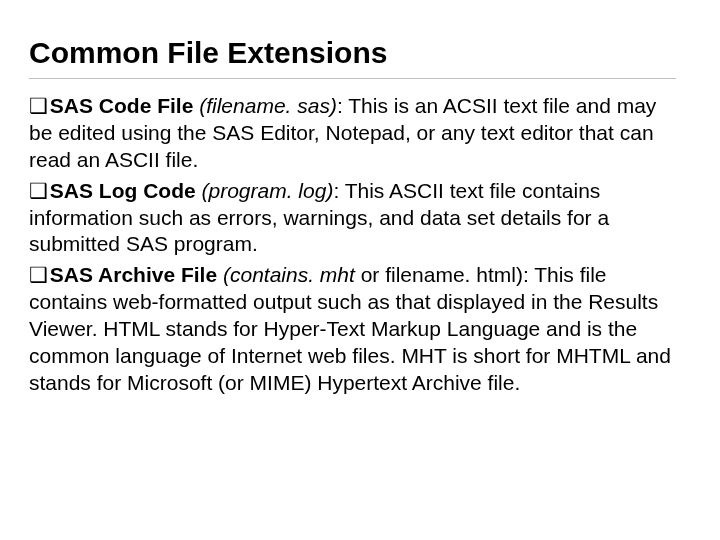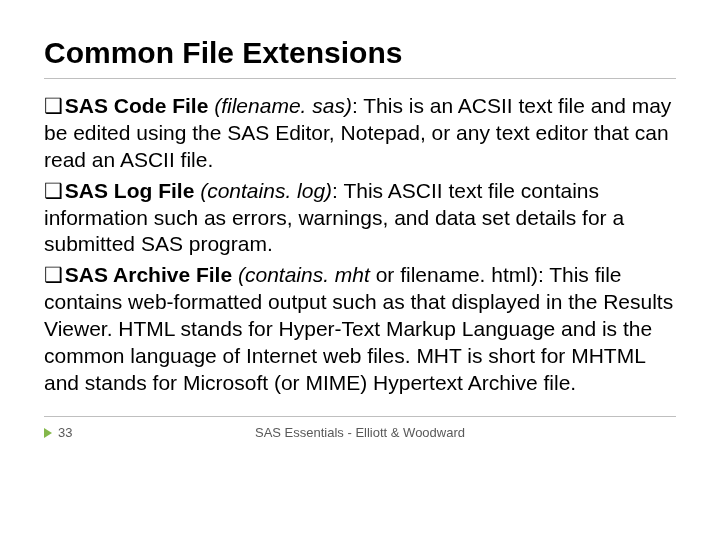--- a/index.html
+++ b/index.html
@@ -1,17 +1,17 @@
 <!DOCTYPE html>
 <html><head>
 <meta charset="utf-8">
 <style>
   * { margin: 0; padding: 0; box-sizing: border-box; }
   html, body { width: 720px; height: 540px; background: #fff; font-family: Arial, Helvetica, sans-serif; color: #000; }
-  .slide { width: 720px; height: 472px; position: relative; padding: 36px 44px 0 44px; }
+  .slide { width: 720px; height: 472px; position: relative; padding: 36px 44px 0 29px; }
   h1.title { font-size: 30px; font-weight: 700; color: #000; margin-bottom: 8px; }
   .rule { border: none; border-top: 1px solid #bfbfbf; margin-bottom: 14px; }
   .body { font-size: 21px; line-height: 1.28; }
   .item { margin-bottom: 4px; }
   .bullet { font-family: Arial, sans-serif; font-size: 21px; margin-right: 2px; }
   .b { font-weight: 700; }
   .i { font-style: italic; }
   .footer { position: absolute; left: 0; right: 0; bottom: 26px; height: 20px; }
   .footer-rule { position: absolute; left: 44px; right: 44px; top: -10px; border: none; border-top: 1px solid #bfbfbf; }
   .page-arrow { position: absolute; left: 44px; top: 2px; width: 0; height: 0; border-top: 5px solid transparent; border-bottom: 5px solid transparent; border-left: 8px solid #84b84b; }
@@ -26,30 +26,24 @@
   <hr class="rule">
 
   <div class="body">
 
     <div class="item">
       <span class="bullet">❑</span><span class="b">SAS Code File</span>
       <span class="i">(filename. sas)</span><span>: This is an ACSII text file and may be edited using the SAS Editor, Notepad, or any text editor that can read an ASCII file.</span>
     </div>
 
     <div class="item">
-      <span class="bullet">❑</span><span class="b">SAS Log File</span>
-      <span class="i">(contains. log)</span><span>: This ASCII text file contains information such as errors, warnings, and data set details for a submitted SAS program.</span>
+      <span class="bullet">❑</span><span class="b">SAS Log Code</span>
+      <span class="i">(program. log)</span><span>: This ASCII text file contains information such as errors, warnings, and data set details for a submitted SAS program.</span>
     </div>
 
     <div class="item">
       <span class="bullet">❑</span><span class="b">SAS Archive File</span>
       <span class="i">(contains. mht</span><span> or filename. html): This file contains web-formatted output such as that displayed in the Results Viewer. HTML stands for Hyper-Text Markup Language and is the common language of Internet web files. MHT is short for MHTML and stands for Microsoft (or MIME) Hypertext Archive file.</span>
     </div>
 
   </div>
 
-  <div class="footer">
-    <hr class="footer-rule">
-    <div class="page-arrow"></div>
-    <div class="page-num">33</div>
-    <div class="foot-text">SAS Essentials - Elliott &amp; Woodward</div>
-  </div>
 </div>
 
 </body></html>

